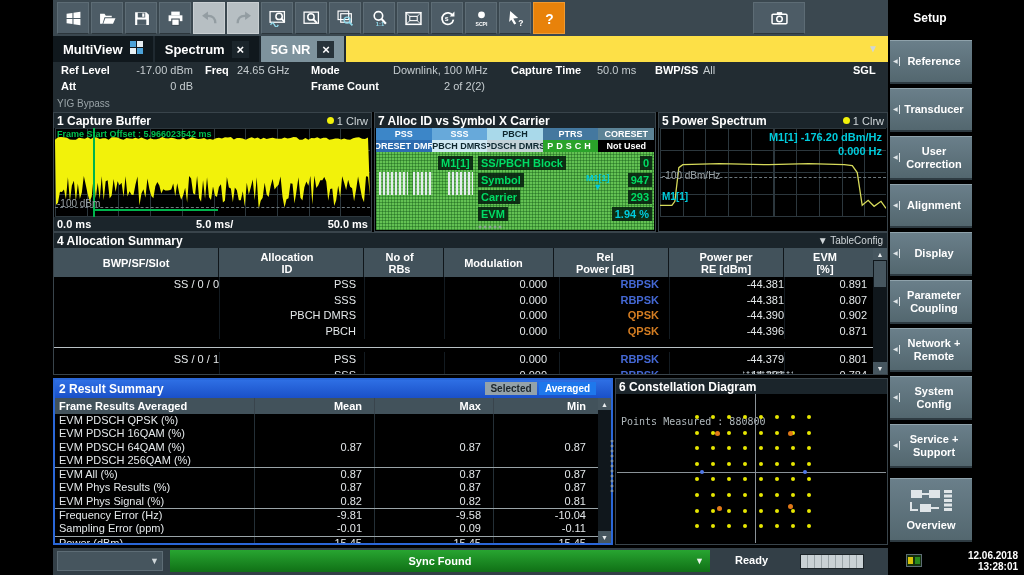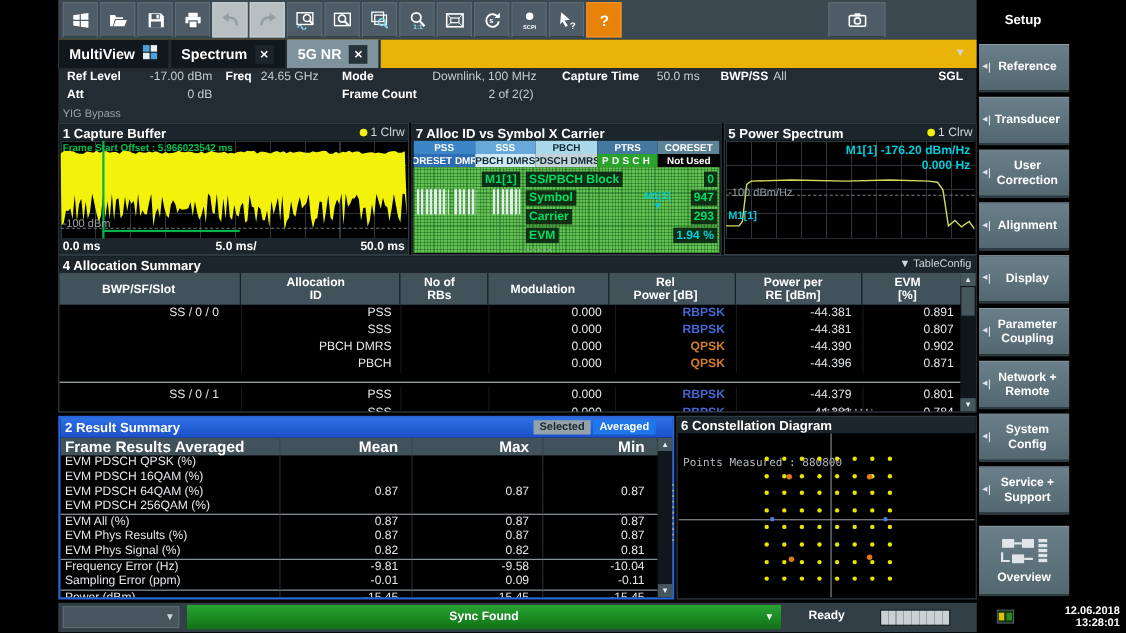--- a/index.html
+++ b/index.html
@@ -8,21 +8,21 @@
   #main{position:absolute;left:53px;top:0;width:835px;height:575px;}
 
   
   #toolbar{position:absolute;left:0;top:0;width:835px;height:36px;background:#3b4850;display:flex;align-items:center;padding-left:4px;box-sizing:border-box;gap:2px;}
   .tbtn{width:30px;height:30px;background:#4d5c66;border:1px solid #5d6c75;border-bottom-color:#2c363c;display:flex;align-items:center;justify-content:center;color:#fff;flex:0 0 auto;}
   .tbtn svg{width:17px;height:17px;}
   .tbtn.disabled{background:#b7bfc3;border-color:#c9cfd2;color:#939da2;}
   .tbtn.accent{background:#e8820a;border-color:#f09a30;}
   .tbtn.camera{position:absolute;left:700px;top:2px;width:50px;}
   
-  #tabbar{position:absolute;left:0;top:36px;width:835px;height:26px;background:#eab308;display:flex;align-items:stretch;}
+  #tabbar{position:absolute;left:0;top:36px;width:835px;height:26px;background:#fde047;display:flex;align-items:stretch;}
   .tab{display:flex;align-items:center;gap:7px;padding:0 10px;background:#10181d;border-right:2px solid #1f2930;font-weight:bold;font-size:13px;}
   .tab.active{background:#7e939d;}
   .tclose{width:17px;height:17px;background:#1b252b;color:#fff;display:flex;align-items:center;justify-content:center;font-size:13px;font-weight:bold;}
   .tab.active .tclose{background:#27333a;}
   .tabdrop{position:absolute;right:12px;top:7px;font-size:10px;color:#cfd6d9;}
   
   #settings{position:absolute;left:0;top:62px;width:835px;height:50px;background:#222c32;font-size:11px;}
   #settings span{position:absolute;white-space:nowrap;}
   .slab{font-weight:bold;color:#fff;}
   .sval{color:#c6cdd0;}
@@ -61,40 +61,40 @@
   .mklines{position:absolute;right:4px;top:2px;text-align:right;color:#00ccdc;font-size:11px;font-weight:bold;line-height:14px;}
   .pow-ref{position:absolute;left:2px;top:42px;font-size:10px;color:#9aa2a6;}
   .pow-mk{position:absolute;left:2px;top:63px;font-size:10px;font-weight:bold;color:#00ccdc;}
   
   #tc{position:absolute;right:4px;top:2px;font-size:10px;font-weight:normal;color:#d0d6d9;}
   #alloc-head{position:absolute;left:0;top:15px;width:821px;height:29px;display:flex;}
   .ahc{background:#42525b;border-right:1px solid #10161a;box-sizing:border-box;font-size:11px;font-weight:bold;display:flex;align-items:center;justify-content:center;text-align:center;line-height:12px;}
   #alloc-body{position:absolute;left:0;top:44px;width:821px;bottom:0;overflow:hidden;font-size:11px;color:#e4e8ea;}
   .arow{display:flex;height:15.5px;line-height:15.5px;}
   .ac{box-sizing:border-box;text-align:right;border-left:1px solid #131b21;white-space:nowrap;}
-  .c0{width:165px;padding-right:20px;border-left:none;}
+  .c0{width:165px;border-left:none;}
   .c1{width:145px;padding-right:8px;}
   .c2{width:80px;padding-right:8px;}
   .c3{width:115px;padding-right:12px;}
   .c4{width:110px;padding-right:10px;font-weight:bold;}
-  .c5{width:115px;padding-right:10px;}
+  .c5{width:115px;}
   .c6{width:91px;padding-right:8px;}
   .mod-rbpsk{color:#4468d4;}
   .mod-qpsk{color:#d47d22;}
   .gsep{height:9px;border-bottom:1px solid #b9c1c5;margin-bottom:4px;box-sizing:border-box;}
   .vscroll{position:absolute;right:0;width:14px;background:#10171c;}
   .varr{position:absolute;left:0;width:100%;height:12px;background:#46565f;color:#e8ecee;font-size:7px;display:flex;align-items:center;justify-content:center;}
   .vthumb{position:absolute;left:1px;right:1px;background:#46565f;}
   
   #p-result{border:2px solid #2a67d8;}
   #res-title{position:absolute;left:0;top:0;right:0;height:18px;background:linear-gradient(180deg,#2e6fe4,#1a50c8);display:flex;align-items:center;padding:0 4px;font-size:12px;font-weight:bold;}
   .tog{position:absolute;top:2px;height:13px;font-size:10px;font-weight:bold;display:flex;align-items:center;justify-content:center;}
   #tog-sel{right:74px;width:52px;background:#94a2aa;color:#1c262c;}
   #tog-avg{right:15px;width:57px;background:#1e78ec;color:#fff;}
-  #res-head{position:absolute;left:0;top:18px;width:543px;height:16px;display:flex;background:#42525b;font-size:14px;font-weight:bold;}
+  #res-head{position:absolute;left:0;top:18px;width:543px;height:16px;display:flex;background:#42525b;font-size:11px;font-weight:bold;}
   .rhc{box-sizing:border-box;border-left:1px solid #39444c;display:flex;align-items:center;}
   #res-body{position:absolute;left:0;top:34px;width:543px;bottom:0;overflow:hidden;font-size:11px;color:#e4e8ea;}
   .rrow{display:flex;height:13.3px;line-height:13.3px;}
   .rrow.sep{border-top:1px solid #9aa4a8;}
   .rc{box-sizing:border-box;white-space:nowrap;border-left:1px solid #242f36;}
   .r0{width:199px;padding-left:4px;border-left:none;}
   .r1{width:120px;text-align:right;padding-right:12px;}
   .r2{width:119px;text-align:right;padding-right:12px;}
   .r3{width:105px;text-align:right;padding-right:12px;}
   

